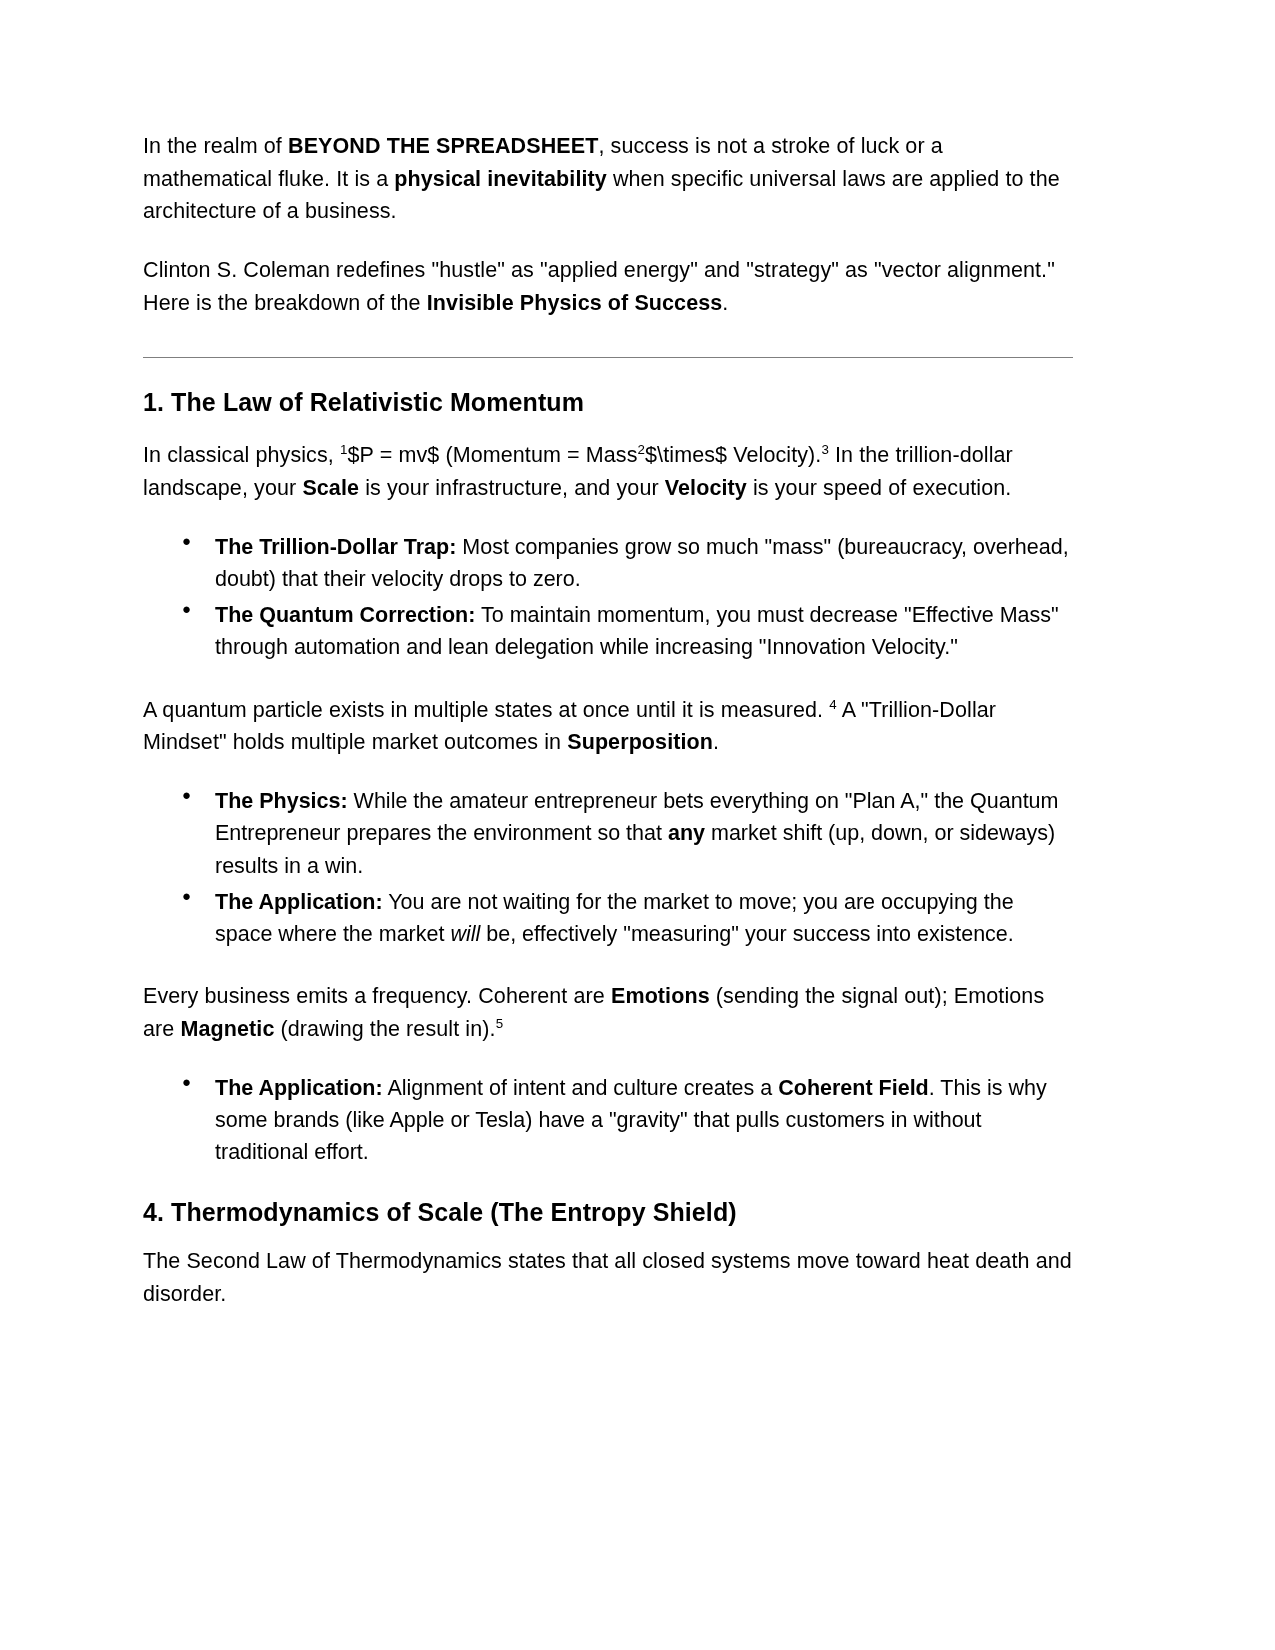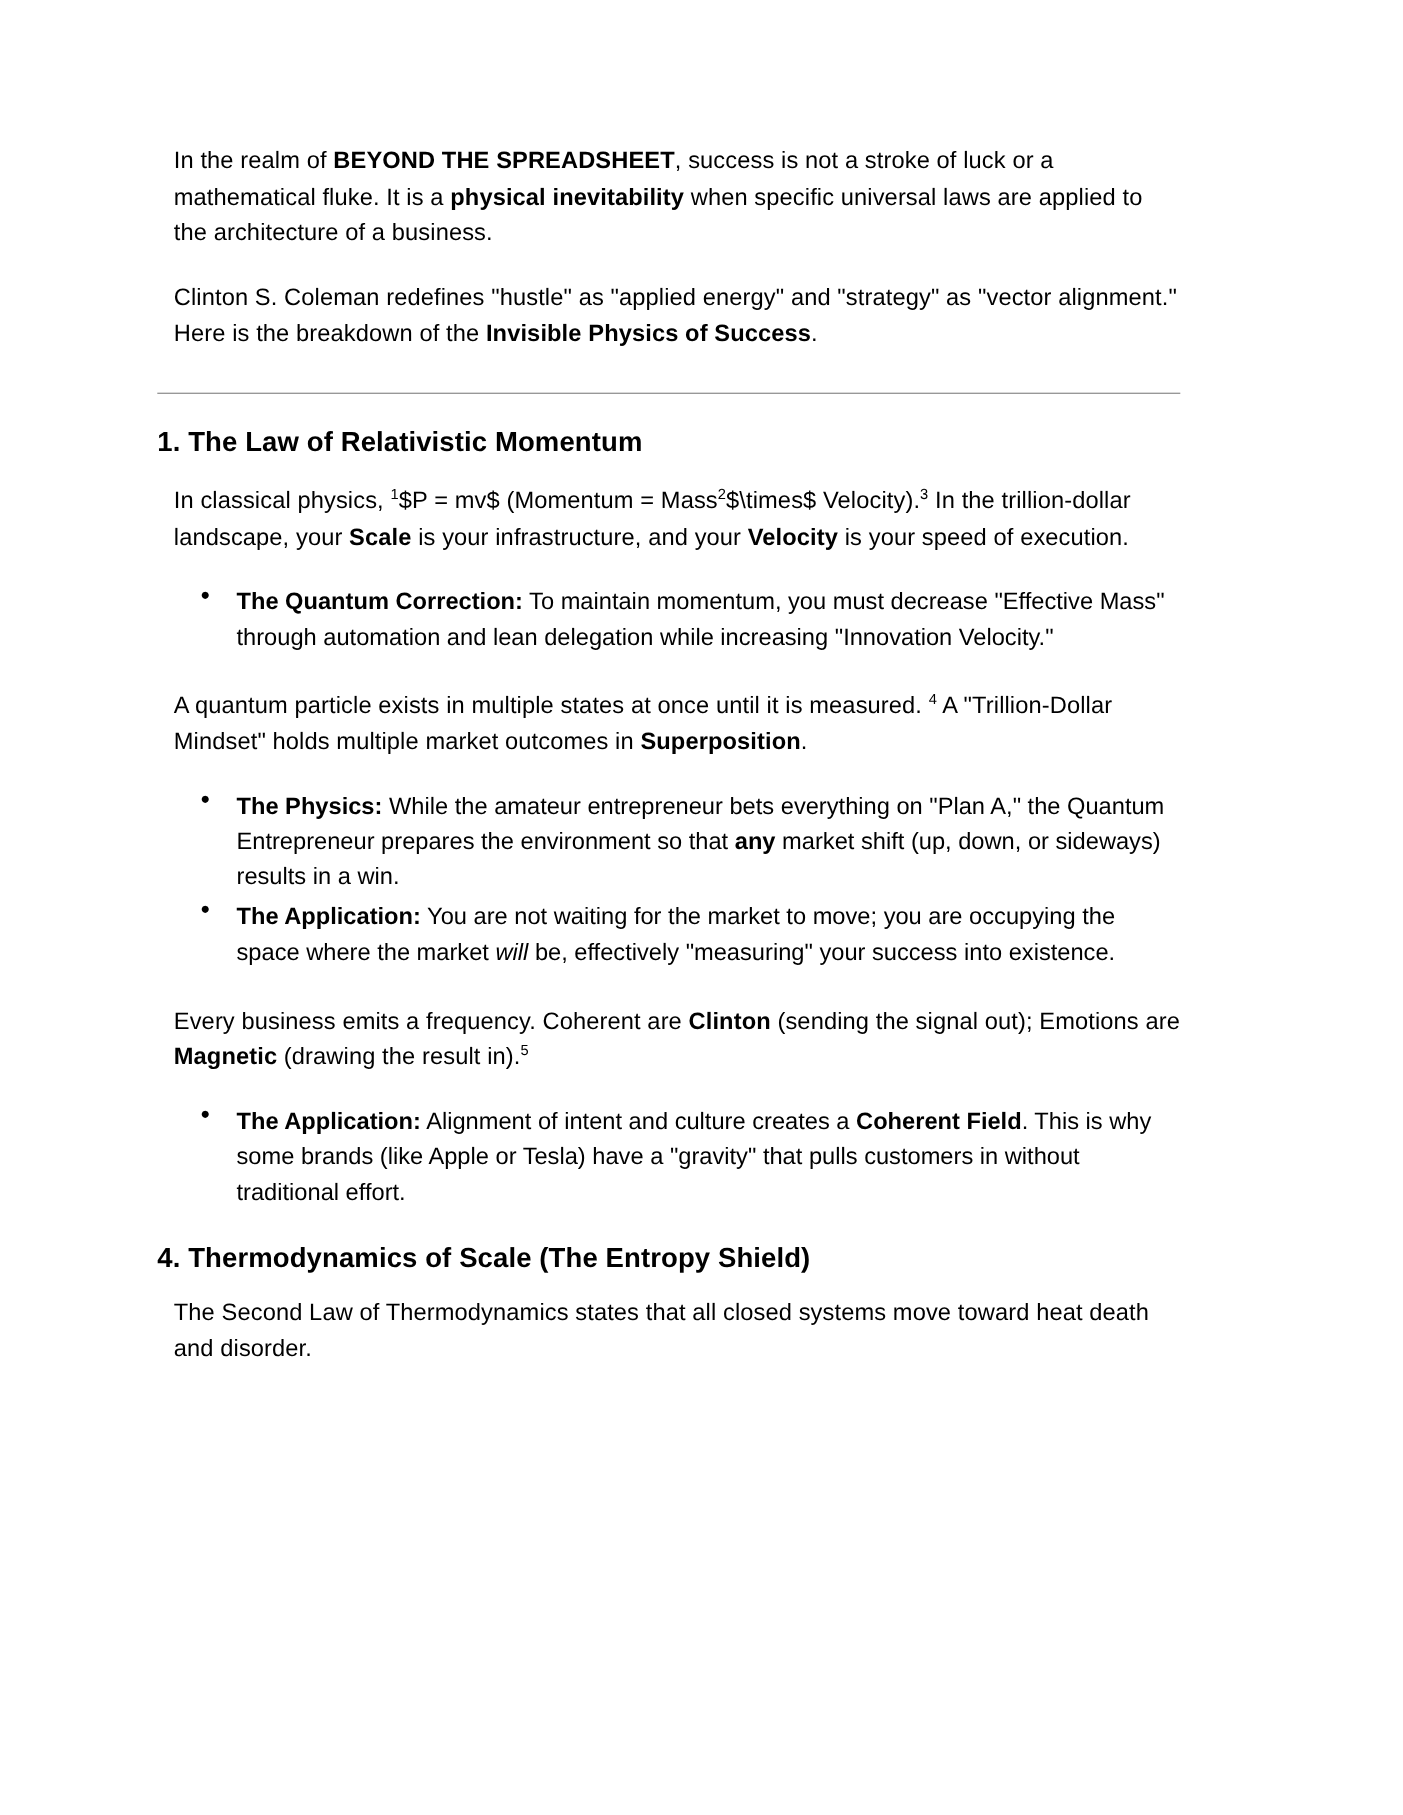--- a/index.html
+++ b/index.html
@@ -19,21 +19,21 @@
     height: 1650px;
     box-sizing: border-box;
     padding: 130px 143px 0 143px;
   }
   .doc {
     width: 930px;
   }
   p.para {
     font-size: 21.5px;
     line-height: 1.52;
-    margin: 0 0 26px 15px;
+    margin: 0 0 26px 0;
     letter-spacing: 0.1px;
   }
   strong { font-weight: bold; }
   em { font-style: italic; }
   sup {
     font-size: 0.62em;
     vertical-align: super;
     line-height: 0;
   }
   hr.divider {
@@ -80,33 +80,34 @@
 
     <p class="para"><span>Clinton S. Coleman redefines "hustle" as "applied energy" and "strategy" as "vector alignment." Here is the breakdown of the </span><strong>Invisible Physics of Success</strong><span>.</span></p>
 
     <hr class="divider">
 
     <h2 class="section">1. The Law of Relativistic Momentum</h2>
 
     <p class="para"><span>In classical physics,</span>&nbsp;<sup>1</sup><span>$P = mv$ (Momentum = Mass</span><sup>2</sup><span>$\times$ Velocity).</span><sup>3</sup><span> In the trillion-dollar landscape, your </span><strong>Scale</strong><span> is your infrastructure, and your </span><strong>Velocity</strong><span> is your speed of execution.</span></p>
 
     <ul class="bullets">
+      <li><strong>The Trillion-Dollar Trap:</strong><span> Most companies grow so much "mass" (bureaucracy, overhead, doubt) that their velocity drops to zero.</span></li>
       <li><strong>The Quantum Correction:</strong><span> To maintain momentum, you must decrease "Effective Mass" through automation and lean delegation while increasing "Innovation Velocity."</span></li>
     </ul>
 
 
     <p class="para"><span>A quantum particle exists in multiple states at once until it is measured.</span>&nbsp;<sup>4</sup><span> A "Trillion-Dollar Mindset" holds multiple market outcomes in </span><strong>Superposition</strong><span>.</span></p>
 
     <ul class="bullets">
       <li><strong>The Physics:</strong><span> While the amateur entrepreneur bets everything on "Plan A," the Quantum Entrepreneur prepares the environment so that </span><strong>any</strong><span> market shift (up, down, or sideways) results in a win.</span></li>
       <li><strong>The Application:</strong><span> You are not waiting for the market to move; you are occupying the space where the market </span><em>will</em><span> be, effectively "measuring" your success into existence.</span></li>
     </ul>
 
 
-    <p class="para"><span>Every business emits a frequency. Coherent are </span><strong>Clinton</strong><span> (sending the signal out); Emotions are </span><strong>Magnetic</strong><span> (drawing the result in).</span><sup>5</sup></p>
+    <p class="para"><span>Every business emits a frequency. Coherent are </span><strong>Emotions</strong><span> (sending the signal out); Emotions are </span><strong>Magnetic</strong><span> (drawing the result in).</span><sup>5</sup></p>
 
     <ul class="bullets">
       <li><strong>The Application:</strong><span> Alignment of intent and culture creates a </span><strong>Coherent Field</strong><span>. This is why some brands (like Apple or Tesla) have a "gravity" that pulls customers in without traditional effort.</span></li>
     </ul>
 
     <h2 class="section tight-below">4. Thermodynamics of Scale (The Entropy Shield)</h2>
 
     <p class="para">The Second Law of Thermodynamics states that all closed systems move toward heat death and disorder.</p>
 
   </div>

